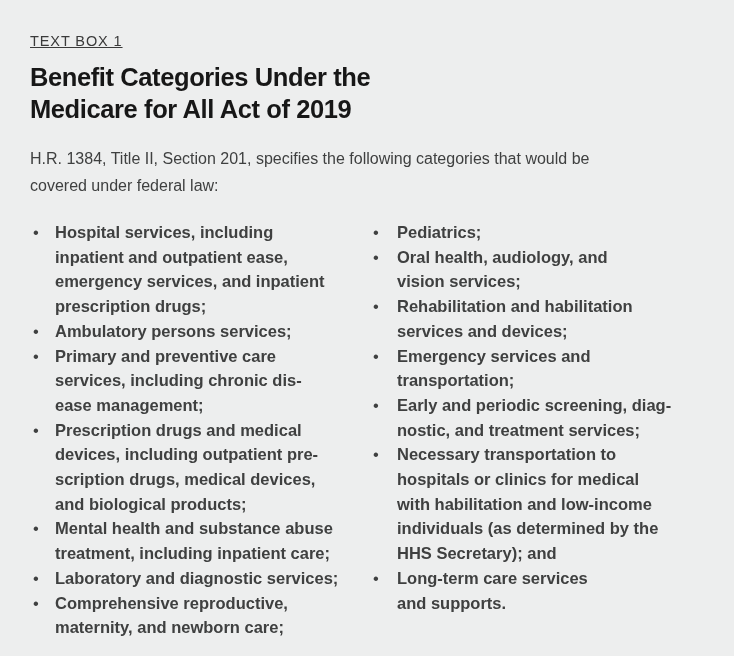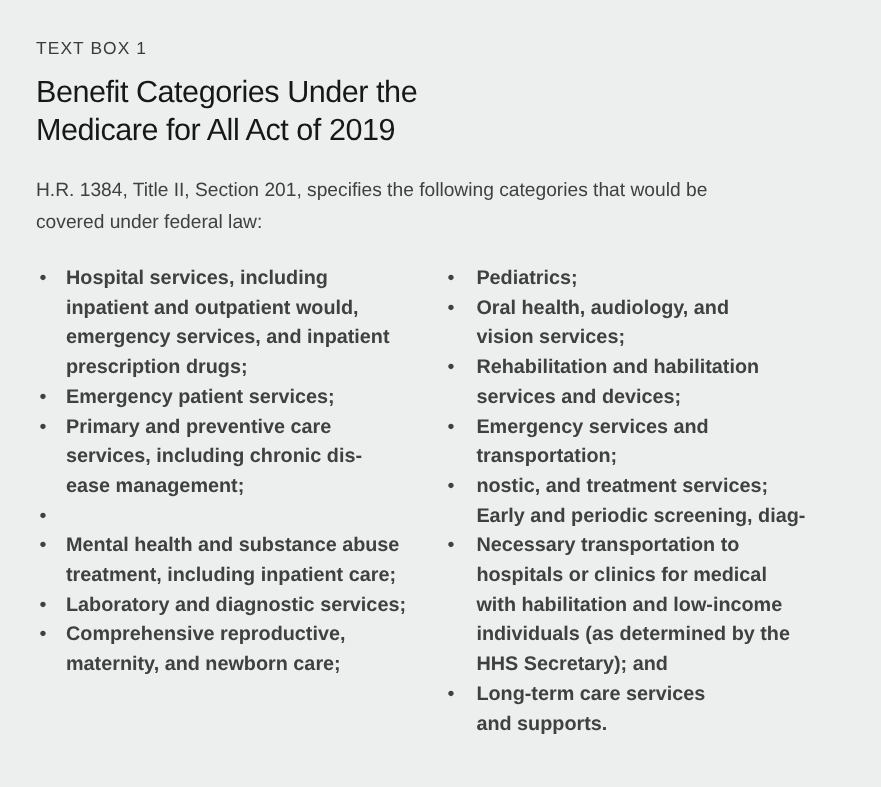--- a/index.html
+++ b/index.html
@@ -19,25 +19,26 @@
     width: 734px;
     height: 656px;
     padding: 33px 30px 0 30px;
   }
   .kicker {
     font-size: 14.5px;
     line-height: 16px;
     letter-spacing: 0.9px;
     color: var(--kicker, #3a3a3a);
     font-weight: 400;
+    text-decoration: underline;
   }
   .title {
     margin: 13px 0 0 0;
     font-size: 25.5px;
-    font-weight: 400;
+    font-weight: 700;
     line-height: 31.5px;
     letter-spacing: -0.4px;
     color: var(--title, #171717);
   }
   .title .line { display: block; }
   .intro {
     margin: 20px 0 0 0;
     font-size: 16px;
     line-height: 27px;
   }
@@ -80,41 +81,47 @@
     <span class="line">H.R. 1384, Title II, Section 201, specifies the following categories that would be</span>
     <span class="line">covered under federal law:</span>
   </p>
 
   <div class="columns">
     <ul class="col col-left" id="col-left">
         <li>
           <span class="bullet">•</span>
           <div class="item-text">
             <span class="line">Hospital services, including</span>
-            <span class="line">inpatient and outpatient would,</span>
+            <span class="line">inpatient and outpatient ease,</span>
             <span class="line">emergency services, and inpatient</span>
             <span class="line">prescription drugs;</span>
           </div>
         </li>
         <li>
           <span class="bullet">•</span>
           <div class="item-text">
-            <span class="line">Emergency patient services;</span>
+            <span class="line">Ambulatory persons services;</span>
           </div>
         </li>
         <li>
           <span class="bullet">•</span>
           <div class="item-text">
             <span class="line">Primary and preventive care</span>
             <span class="line">services, including chronic dis-</span>
             <span class="line">ease management;</span>
           </div>
         </li>
         <li>
           <span class="bullet">•</span>
+          <div class="item-text">
+            <span class="line">Prescription drugs and medical</span>
+            <span class="line">devices, including outpatient pre-</span>
+            <span class="line">scription drugs, medical devices,</span>
+            <span class="line">and biological products;</span>
+          </div>
         </li>
         <li>
           <span class="bullet">•</span>
           <div class="item-text">
             <span class="line">Mental health and substance abuse</span>
             <span class="line">treatment, including inpatient care;</span>
           </div>
         </li>
         <li>
           <span class="bullet">•</span>
@@ -154,22 +161,22 @@
         <li>
           <span class="bullet">•</span>
           <div class="item-text">
             <span class="line">Emergency services and</span>
             <span class="line">transportation;</span>
           </div>
         </li>
         <li>
           <span class="bullet">•</span>
           <div class="item-text">
+            <span class="line">Early and periodic screening, diag-</span>
             <span class="line">nostic, and treatment services;</span>
-            <span class="line">Early and periodic screening, diag-</span>
           </div>
         </li>
         <li>
           <span class="bullet">•</span>
           <div class="item-text">
             <span class="line">Necessary transportation to</span>
             <span class="line">hospitals or clinics for medical</span>
             <span class="line">with habilitation and low-income</span>
             <span class="line">individuals (as determined by the</span>
             <span class="line">HHS Secretary); and</span>

